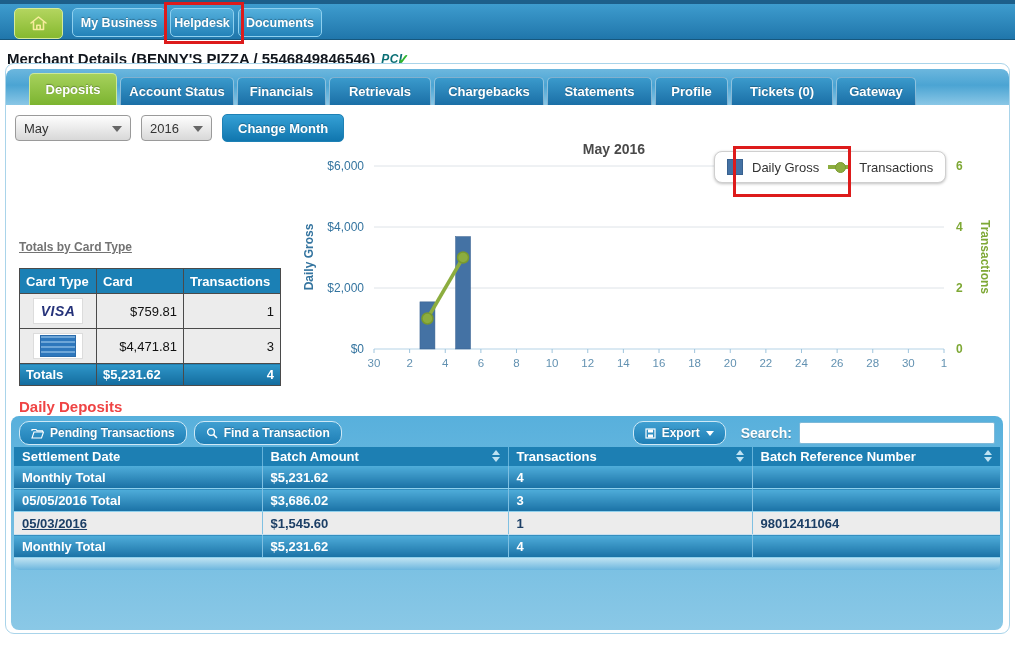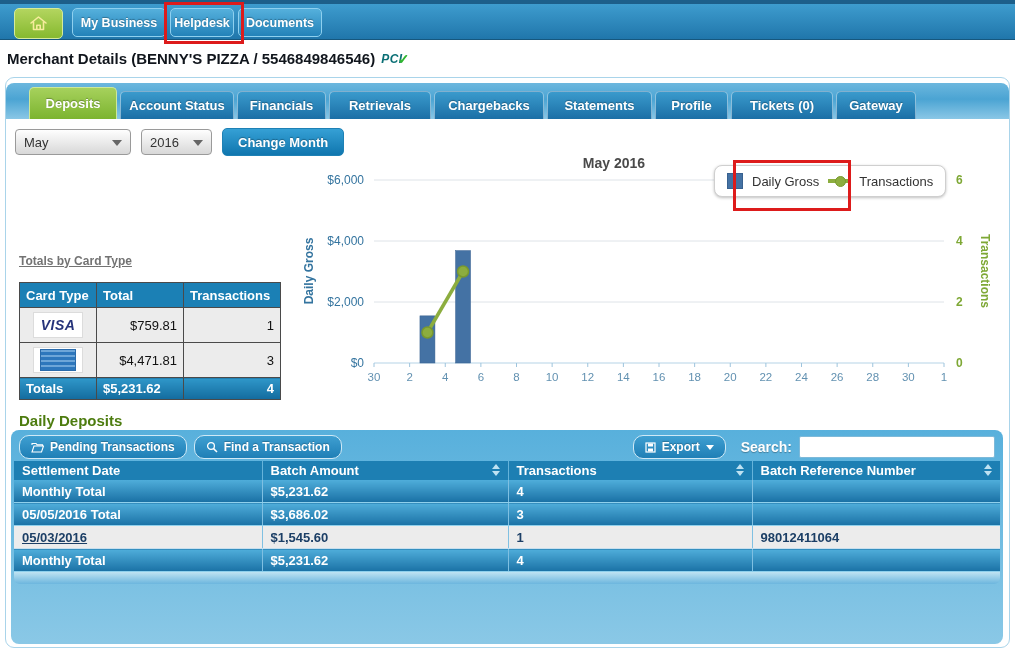--- a/index.html
+++ b/index.html
@@ -17,21 +17,21 @@
     text-shadow:0 -1px 1px rgba(0,0,0,.3);cursor:pointer;}
   .nav-btn.w1{width:94px}.nav-btn.w2{width:64px}.nav-btn.w3{width:84px}
 
   
   .page-title{position:absolute;left:7px;top:50px;font-size:15px;font-weight:bold;color:#10151c;display:flex;align-items:center;gap:6px;}
   .pci{display:inline-flex;align-items:center;position:relative;}
   .pci-text{font-size:12px;font-weight:bold;font-style:italic;color:#0a6f75;letter-spacing:.5px;}
   .pci-check{color:#2fb52f;font-weight:bold;font-size:14px;margin-left:-5px;}
 
   
-  .panel{position:absolute;left:5px;top:77px;width:1005px;height:571px;background:#fff;
+  .panel{position:absolute;left:5px;top:63px;width:1005px;height:571px;background:#fff;
     border:1px solid #a9d4ea;border-radius:9px;box-sizing:border-box;}
 
   
   .tabbar{position:absolute;left:0;top:5px;right:0;height:36px;border-radius:8px 8px 0 0;
     background:linear-gradient(#6cb7de 0%,#4ba4d3 45%,#8ac7e6 100%);
     display:flex;align-items:flex-end;padding-left:23px;gap:3px;box-sizing:border-box;}
   .tab{box-sizing:border-box;border-radius:5px 5px 0 0;height:28px;line-height:27px;text-align:center;
     background:linear-gradient(#3a9acc,#1b6fa6);border:1px solid rgba(255,255,255,.45);border-bottom:none;
     color:#fff;font-size:13px;font-weight:bold;text-shadow:0 -1px 1px rgba(0,0,0,.3);cursor:pointer;}
   .tab.active{height:32px;line-height:31px;background:linear-gradient(#a6d15c,#7cb430);border-color:#cde89a;}
@@ -63,21 +63,21 @@
   .card-table th,.card-table td{border:1px solid #4a4a4a;padding:3px 6px;}
   .card-table th{background:#1b80b5;color:#fff;text-align:left;font-weight:bold;height:18px;}
   .card-table td{background:#ececec;color:#111;}
   .card-table .num{text-align:right;}
   .card-table tr.totals td{background:linear-gradient(#2f97c9,#136b9e);color:#fff;font-weight:bold;}
   .logo-box{width:48px;height:24px;background:#fff;border:1px solid #dcdcdc;display:flex;align-items:center;justify-content:center;margin:1px auto;}
   .visa-text{color:#26337a;font-weight:bold;font-style:italic;font-size:14px;letter-spacing:.5px;}
   .amex-box{width:34px;height:20px;background:repeating-linear-gradient(180deg,#6ea6d8 0 2px,#2e77bc 2px 5px);border:1px solid #2a6bab;}
 
   
-  .dep-heading{position:absolute;left:13px;top:334px;font-size:15px;font-weight:bold;color:#4d7c0f;text-align:right;}
+  .dep-heading{position:absolute;left:13px;top:334px;font-size:15px;font-weight:bold;color:#ef4444;text-align:right;}
   .widget{position:absolute;left:5px;top:352px;width:992px;height:214px;border-radius:8px;
     background:linear-gradient(#58b0dc,#8ac8e6);box-sizing:border-box;padding:3px;}
   .toolbar{height:28px;display:flex;align-items:center;gap:7px;padding:0 5px;}
   .tool-btn{height:22px;border-radius:10px;border:1px solid #cfe9f6;background:linear-gradient(#3f9fd1,#1f7fb6);
     color:#fff;font-size:12px;font-weight:bold;display:flex;align-items:center;gap:6px;padding:0 11px;cursor:pointer;
     text-shadow:0 -1px 1px rgba(0,0,0,.25);}
   .tool-btn .dcaret{width:0;height:0;border-left:4px solid transparent;border-right:4px solid transparent;border-top:5px solid #fff;}
   .search-lbl{font-size:14px;font-weight:bold;color:#fff;text-shadow:0 1px 1px rgba(0,0,0,.3);margin-left:8px;}
   .search-input{width:186px;height:20px;border:1px solid #7db9d9;border-radius:2px;background:#fff;font-size:13px;padding:0 4px;}
 
@@ -216,21 +216,21 @@
         <span class="mark"></span>
         <span class="lbl">Transactions</span>
       </div>
     </div>
 
     <div class="card-heading">Totals by Card Type</div>
     <table class="card-table">
       <tbody>
           <tr>
         <th style="width:64px">Card Type</th>
-        <th style="width:74px">Total</th>
+        <th style="width:74px">Card</th>
         <th style="width:84px">Transactions</th>
       </tr>
       <tr>
         <td>
               <span class="logo-box">
                 <span class="visa-text">VISA</span>
               </span>
             </td>
         <td class="num">$759.81</td>
         <td class="num">1</td>

